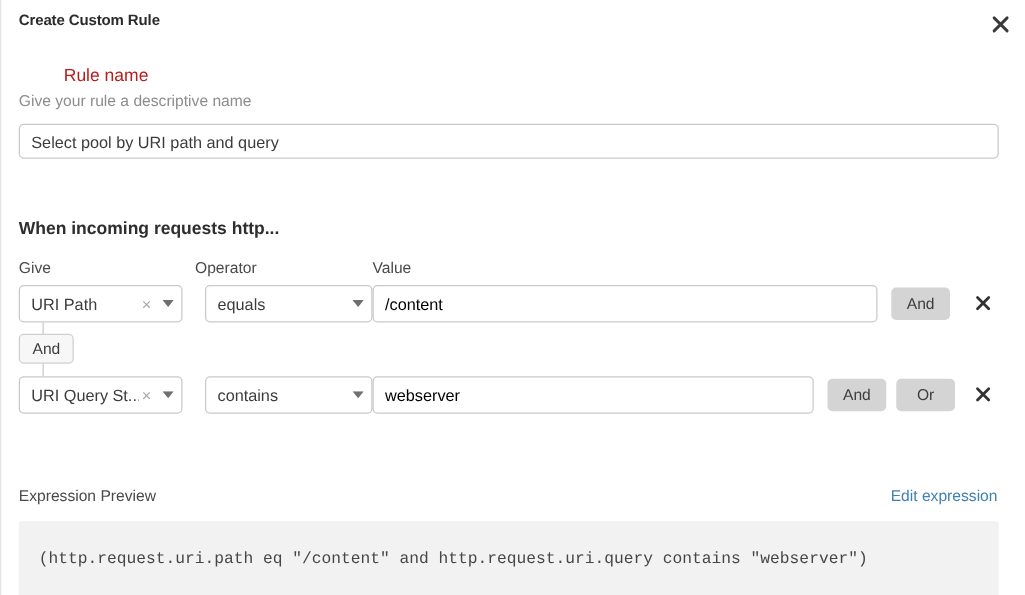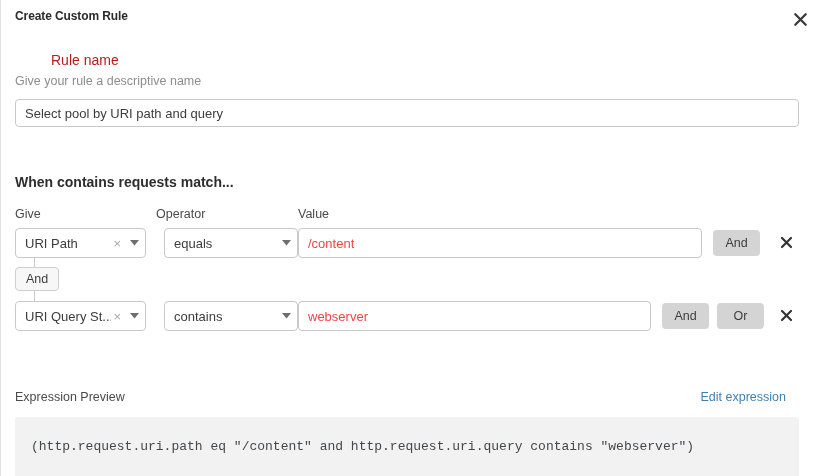--- a/index.html
+++ b/index.html
@@ -134,21 +134,21 @@
 
   .value-input {
     position: absolute;
     left: 297px;
     height: 30px;
     border: 1px solid #c9c9c9;
     border-radius: 4px;
     background: #fff;
     font-family: "Liberation Sans", sans-serif;
     font-size: 13px;
-    color: #ef4444;
+    color: #000000;
     padding: 0 9px;
     outline: none;
   }
   .val-w1 { width: 404px; }
   .val-w2 { width: 353px; }
 
   .logic-btn {
     position: absolute;
     height: 26px;
     min-width: 47px;
@@ -203,21 +203,21 @@
 
   
   .expr-label {
     position: absolute;
     left: 14px; top: 390px;
     font-size: 12.5px;
     color: #4a4a4a;
   }
   .expr-edit-link {
     position: absolute;
-    right: 34px; top: 390px;
+    right: 22px; top: 390px;
     font-size: 12.5px;
     color: #3f81b0;
     text-decoration: none;
     cursor: pointer;
   }
   .expr-box {
     position: absolute;
     left: 14px; top: 417px;
     width: 784px; height: 64px;
     background: #f2f2f2;
@@ -243,21 +243,21 @@
       <svg width="15" height="15" viewBox="0 0 15 15">
         <path d="M2.3 2.3 L12.7 12.7 M12.7 2.3 L2.3 12.7" stroke="#3a3a3a" stroke-width="2.3" stroke-linecap="round"></path>
       </svg>
     </span>
   </button>
 
   <div class="label-strong rule-name-label">Rule name</div>
   <div class="rule-name-help">Give your rule a descriptive name</div>
   <input class="rule-name-input" type="text" value="Select pool by URI path and query" style="">
 
-  <div class="section-heading">When contains requests match...</div>
+  <div class="section-heading">When incoming requests http...</div>
 
   <div class="col-label col-field">Give</div>
   <div class="col-label col-operator">Operator</div>
   <div class="col-label col-value">Value</div>
 
   <div class="cond-row row1" style="width:820px;">
     <div class="select-box sel-field">
       <span class="sel-text">URI Path</span>
       <span class="clear-x">×</span>
       <span class="caret">

